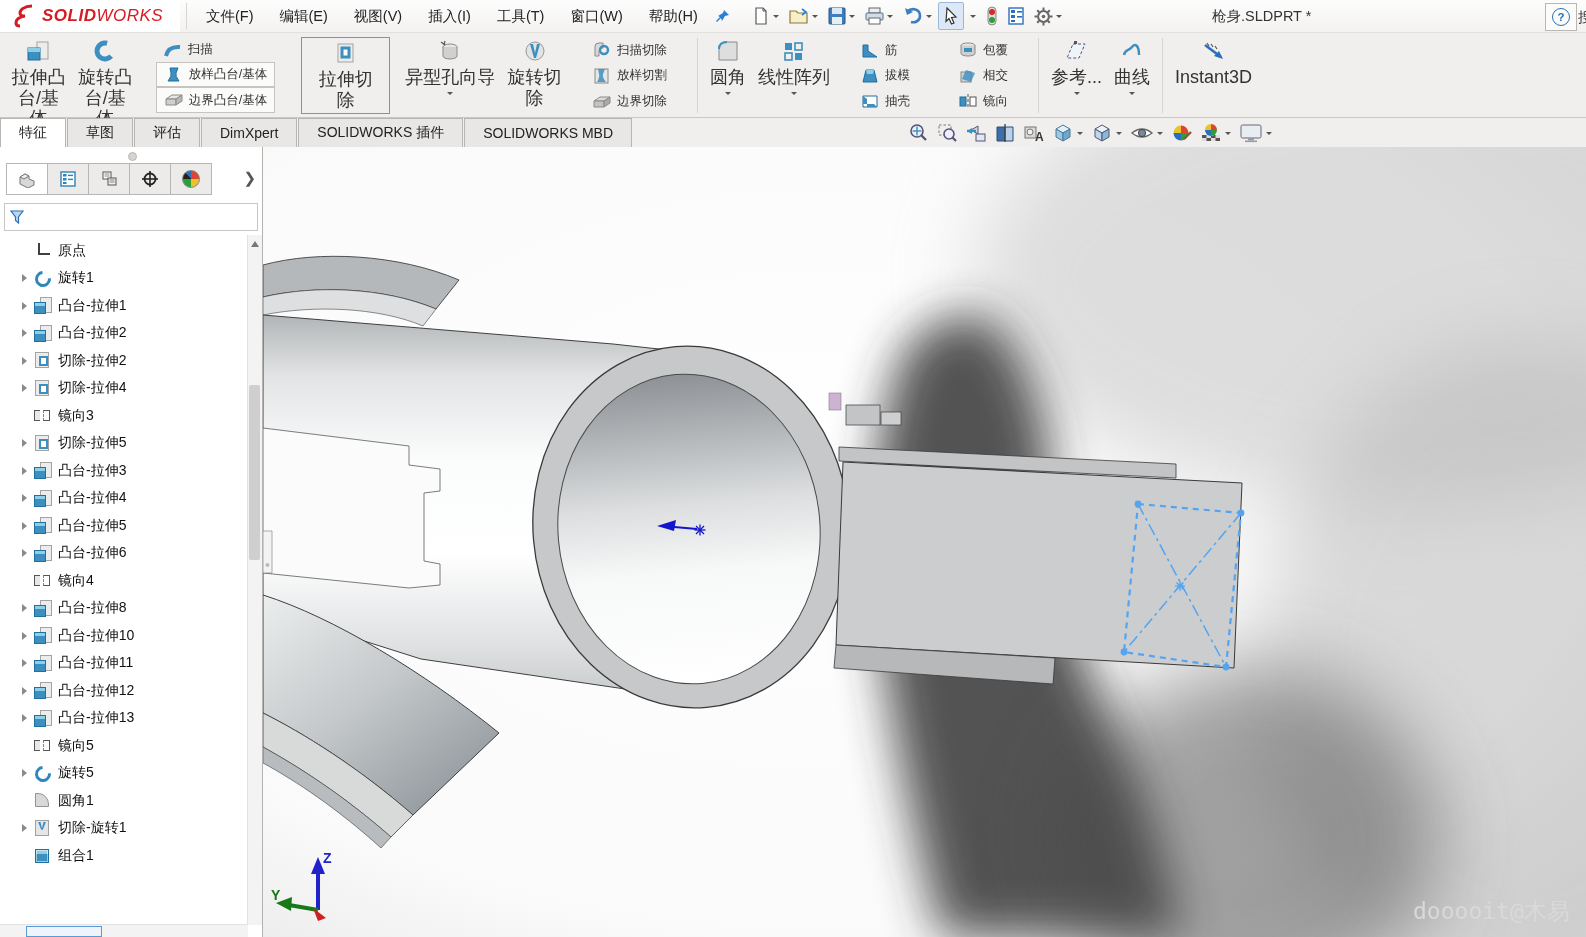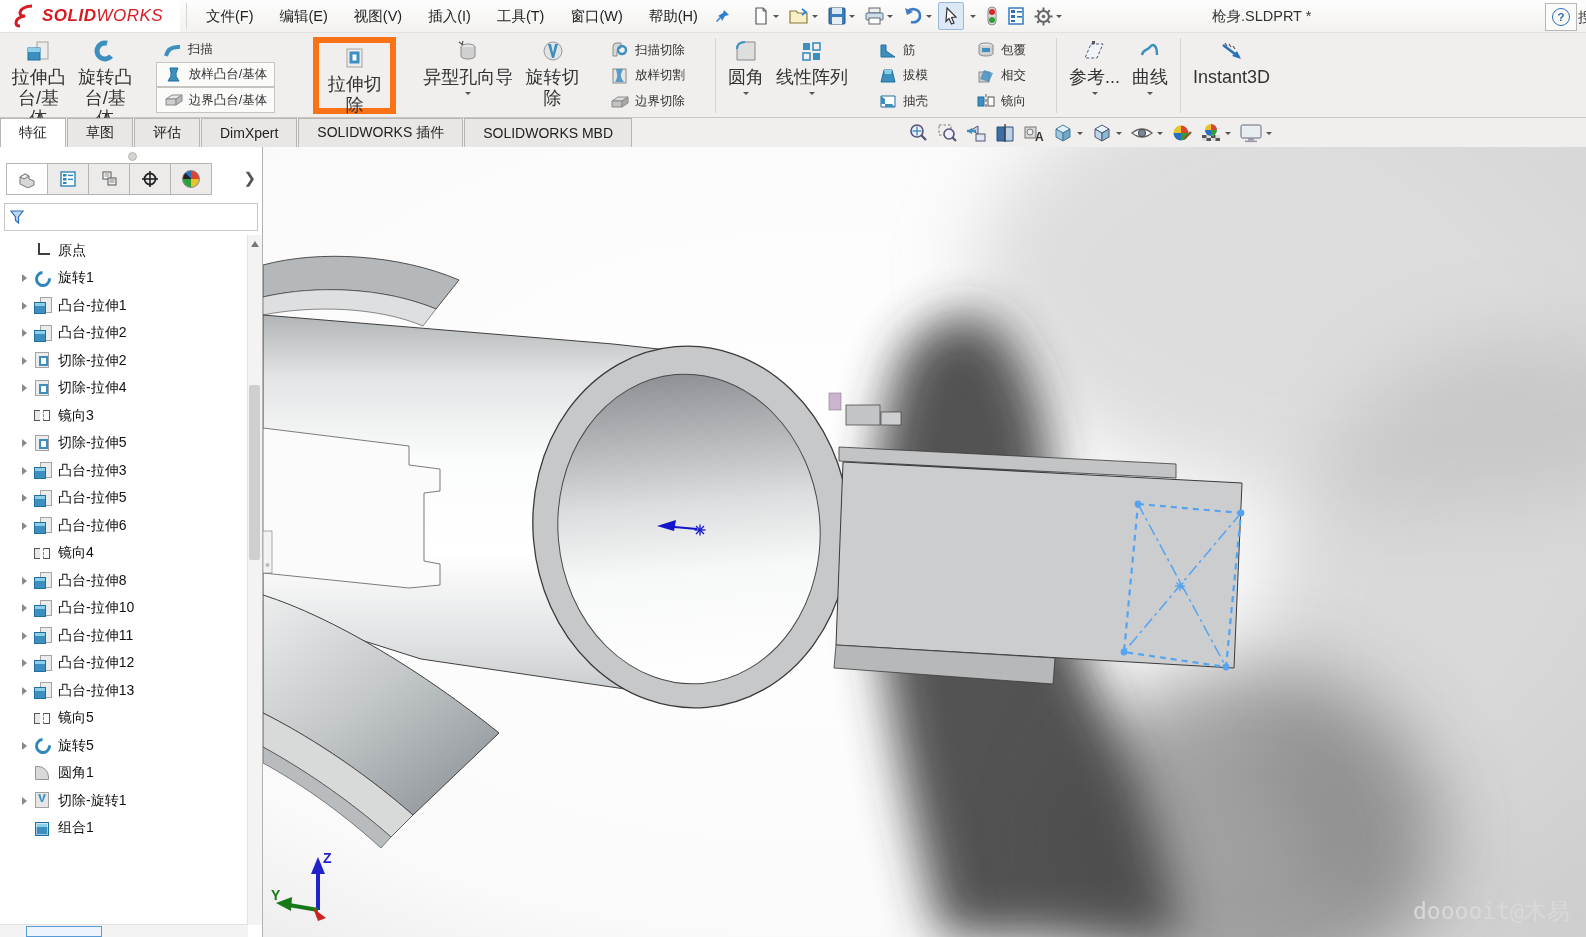--- a/index.html
+++ b/index.html
@@ -32,21 +32,21 @@
           padding:3px 4px 2px 6px;gap:2px}
   .rb-big{display:flex;flex-direction:column;align-items:center;justify-content:flex-start;
           padding:3px 5px 1px;font-size:18px;color:#333;line-height:1.15}
   .rb-lbl{width:3.05em;word-break:break-all;text-align:center;margin-top:2px}
   .rb-lbl.nowrap{width:auto;white-space:nowrap;word-break:normal}
   .rb-col{display:flex;flex-direction:column;justify-content:space-between;padding:2px 16px}
   .rb-small{display:flex;align-items:center;gap:5px;height:24px;padding:0 7px;font-size:12.5px;
             color:#333;white-space:nowrap}
   .rb-small.boxed{border:1px solid #c6c4c1;background:#fbfbfa}
   .rb-sep{width:1px;background:#d6d4d1;margin:2px 5px;align-self:stretch}
-  .annot{display:flex;border:6px solid #f97316;padding:0 3px;margin:1px 20px}
+  .annot{display:flex;border:1px solid #f97316;padding:0 11px;margin:1px 8px}
   .ric{display:flex;align-items:center;justify-content:center}
 
   
   .tabrow{display:flex;align-items:stretch;background:#f0efed;position:relative}
   .dtab{display:flex;align-items:center;padding:10px 18px;font-size:14px;color:#222;
         background:#e9e7e5;border:1px solid #b8b6b3;border-bottom:none;margin-right:1px}
   .dtab.active{background:#fff}
   .hud{position:absolute;left:905px;top:2px;display:flex;align-items:center;gap:3px}
   .hudbtn{display:flex;align-items:center;padding:1px}
 
@@ -645,20 +645,25 @@
             <span class="tlabel">切除-拉伸5</span>
           </div>
         <div class="trow">
             <span class="caret exp"></span>
             <span class="tico i-boss"></span>
             <span class="tlabel">凸台-拉伸3</span>
           </div>
         <div class="trow">
             <span class="caret exp"></span>
             <span class="tico i-boss"></span>
+            <span class="tlabel">凸台-拉伸4</span>
+          </div>
+        <div class="trow">
+            <span class="caret exp"></span>
+            <span class="tico i-boss"></span>
             <span class="tlabel">凸台-拉伸5</span>
           </div>
         <div class="trow">
             <span class="caret exp"></span>
             <span class="tico i-boss"></span>
             <span class="tlabel">凸台-拉伸6</span>
           </div>
         <div class="trow">
             <span class="caret"></span>
             <span class="tico i-mirror"></span>

